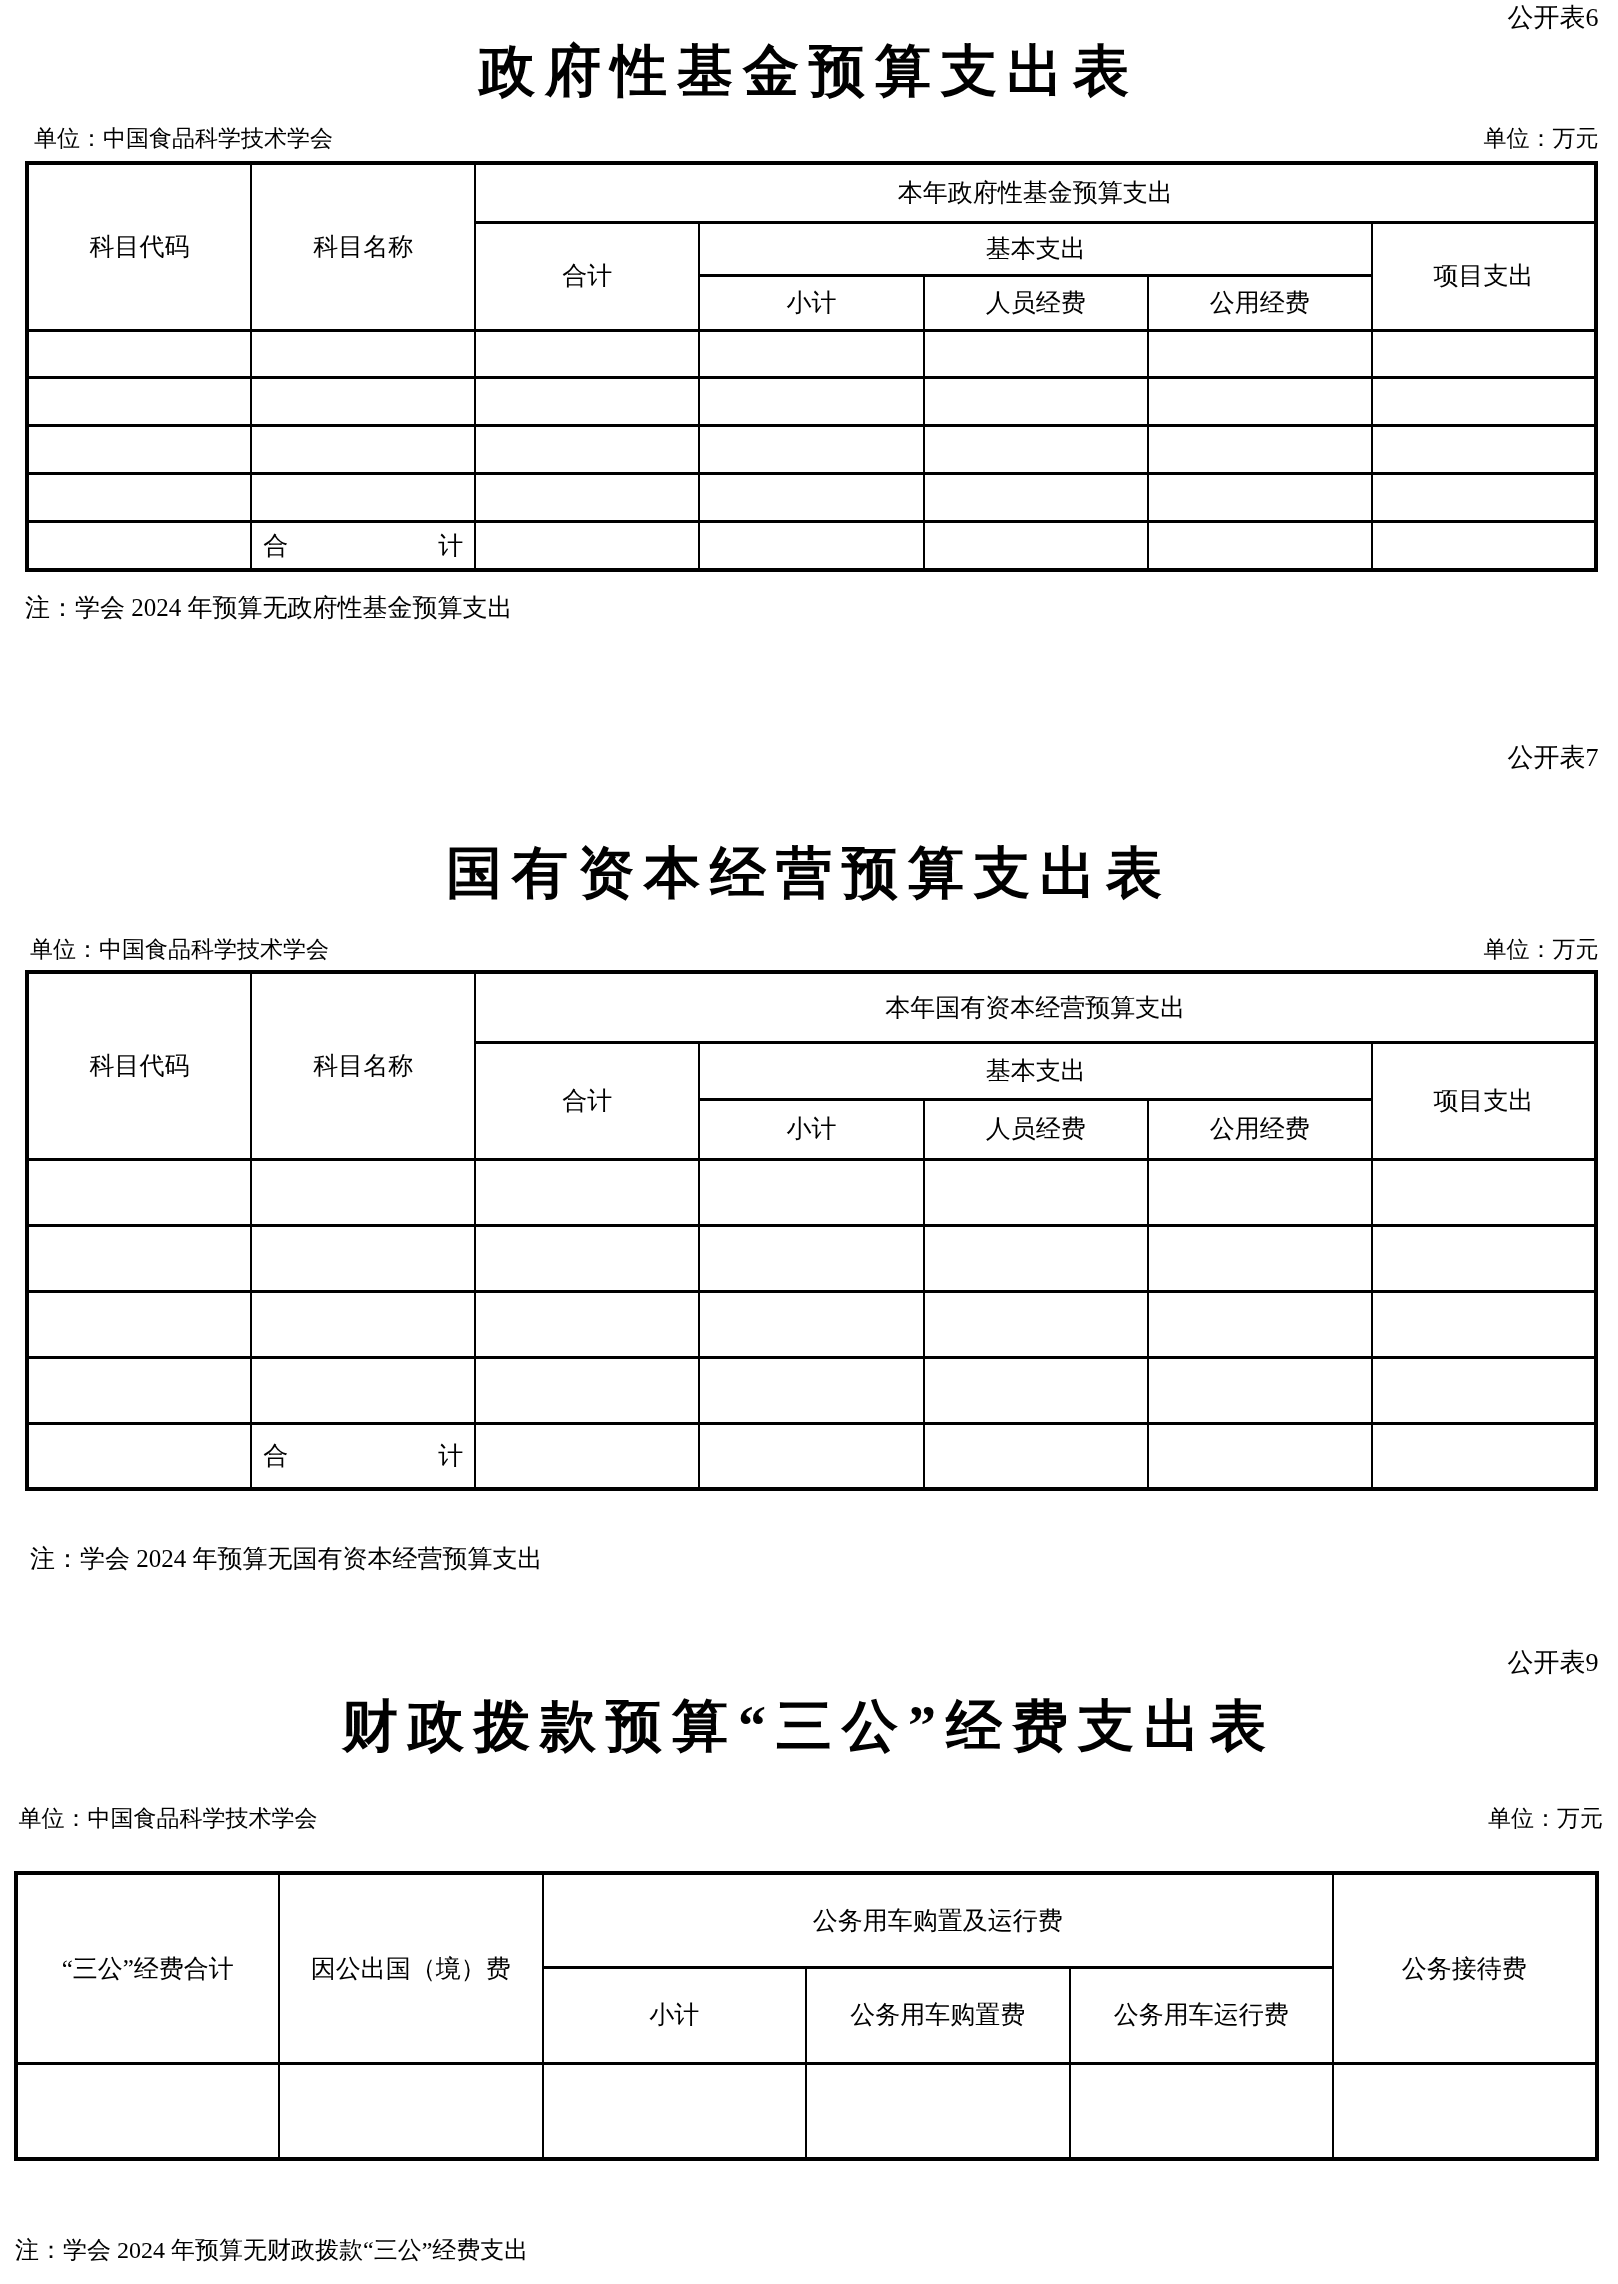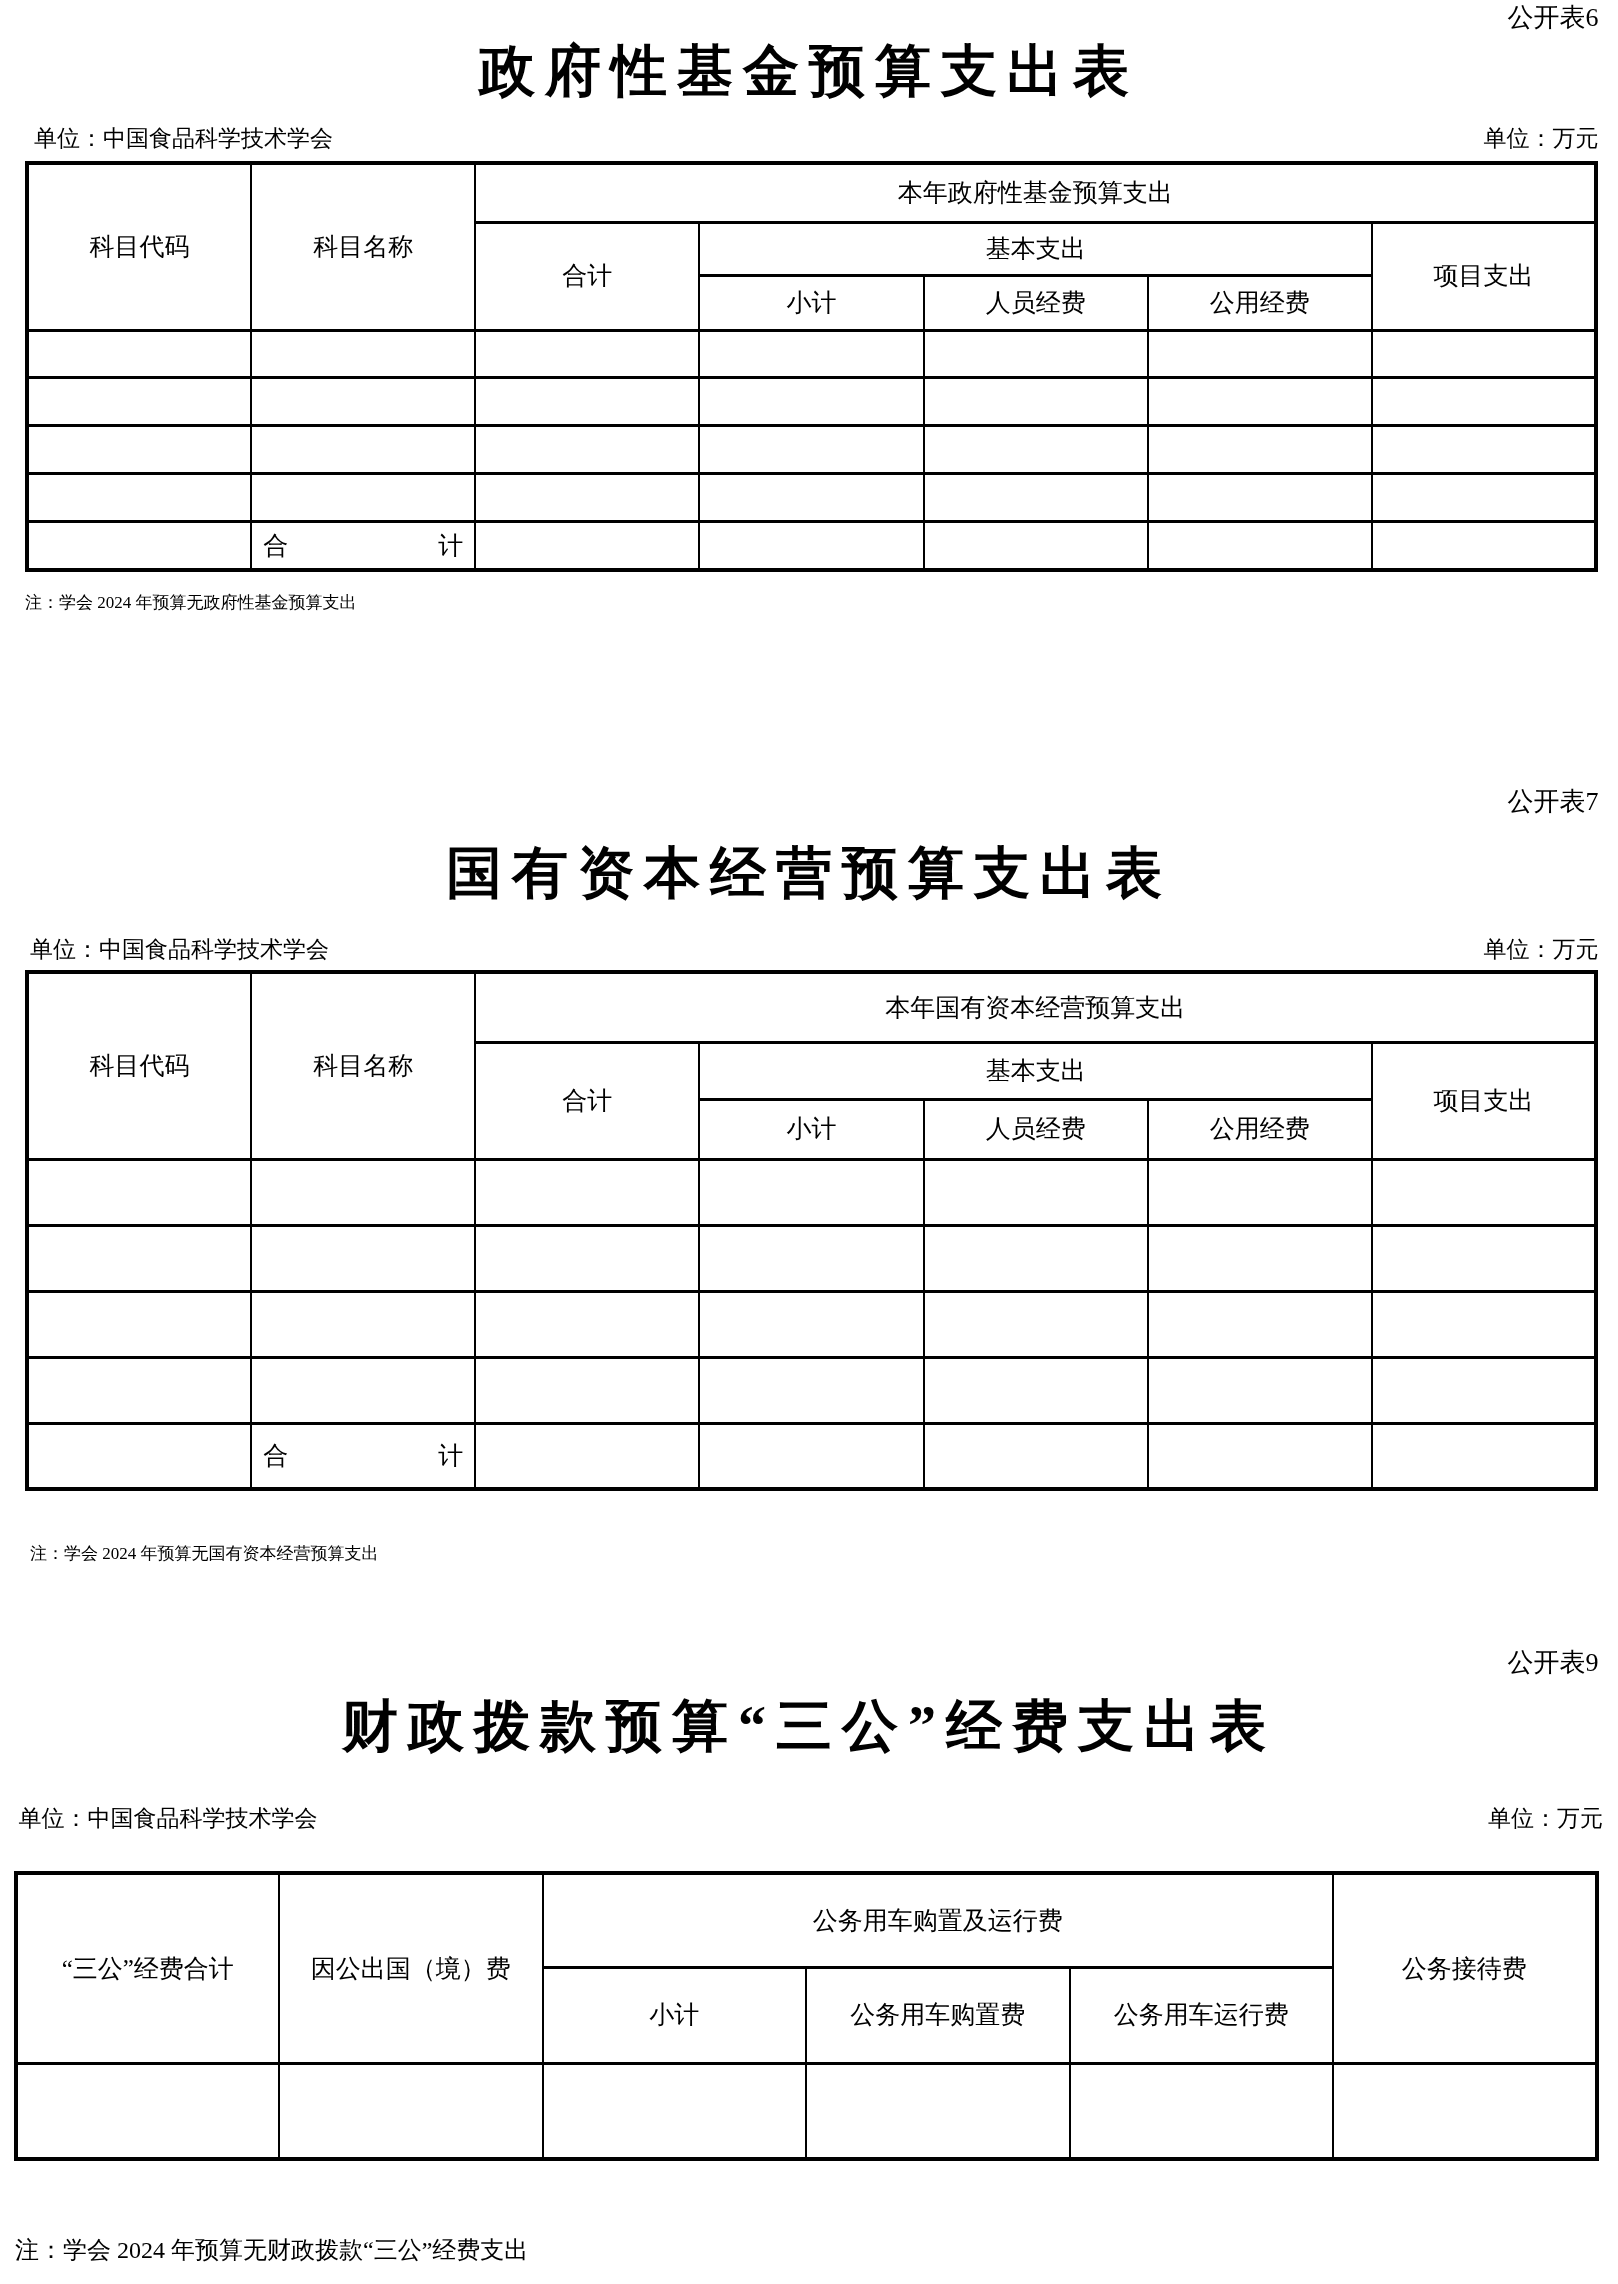--- a/index.html
+++ b/index.html
@@ -52,32 +52,32 @@
     border-bottom: 3.4px solid #000;
     padding: 0;
     text-align: center;
     vertical-align: middle;
     font-size: 25px;
     line-height: 1.25;
     overflow: hidden;
   }
   .note {
     position: absolute;
-    font-size: 17px;
+    font-size: 25px;
     line-height: 1.25;
     white-space: nowrap;
   }
   
   #tag1   { top: 3.4px; }
   #title1 { top: 39px; }
   #meta1  { top: 125px; left: 34px; right: 19.5px; }
   #table1 { top: 161px; left: 25px; width: 1573px; }
   #note1  { top: 592px; left: 25px; }
   
-  #tag2   { top: 787px; }
+  #tag2   { top: 743px; }
   #title2 { top: 841px; }
   #meta2  { top: 936px; left: 30px; right: 19.5px; }
   #table2 { top: 970px; left: 25px; width: 1573px; }
   #note2  { top: 1523px; left: 30px; margin-top: 20px; }
   
   #tag3   { top: 1648px; }
   #title3 { top: 1694px; }
   #meta3  { top: 1805px; left: 18.6px; right: 15px; }
   #table3 { top: 1871px; left: 13.5px; width: 1585px; }
   #note3  { top: 2235px; left: 15px; font-size: 24px; }

